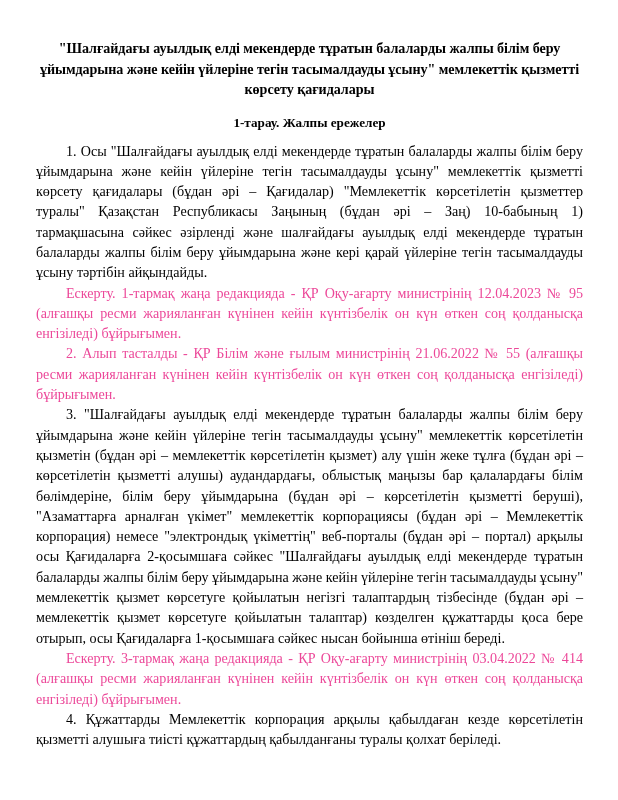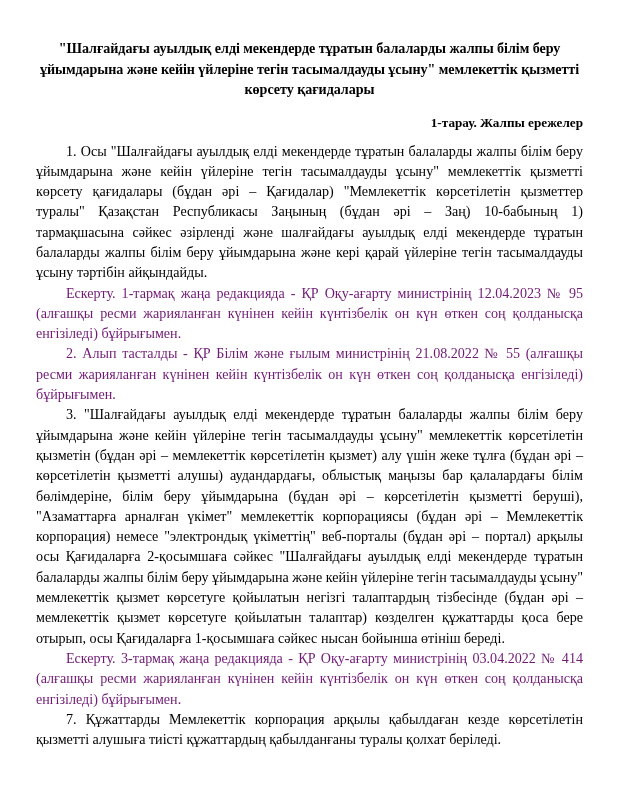--- a/index.html
+++ b/index.html
@@ -30,55 +30,55 @@
     line-height: 20.5px;
     text-align: center;
     margin: 0 0 6px 0;
     letter-spacing: -0.05px;
   }
   .chapter-heading {
     font-family: "Liberation Serif", "DejaVu Serif", serif;
     font-weight: bold;
     font-size: 13.2px;
     line-height: 20px;
-    text-align: right;
+    text-align: center;
     margin: 13px 0 8px 0;
   }
   .para {
     font-family: "Liberation Serif", "DejaVu Serif", serif;
     font-size: 14.1px;
     line-height: 20.3px;
     text-align: justify;
     text-justify: inter-word;
     text-indent: 30px;
     margin: 0 0 0 0;
     hyphens: none;
   }
   .para.note {
-    color: #701a75;
+    color: #ec4899;
   }
   .para + .para {
     margin-top: 0px;
   }
 </style>
 </head>
 <body>
 
 <div class="page">
 
   <h1 class="doc-title">"Шалғайдағы ауылдық елді мекендерде тұратын балаларды жалпы білім беру ұйымдарына және кейін үйлеріне тегін тасымалдауды ұсыну" мемлекеттік қызметті көрсету қағидалары</h1>
 
   <h2 class="chapter-heading">1-тарау. Жалпы ережелер</h2>
 
   <p class="para">1. Осы "Шалғайдағы ауылдық елді мекендерде тұратын балаларды жалпы білім беру ұйымдарына және кейін үйлеріне тегін тасымалдауды ұсыну" мемлекеттік қызметті көрсету қағидалары (бұдан әрі – Қағидалар) "Мемлекеттік көрсетілетін қызметтер туралы" Қазақстан Республикасы Заңының (бұдан әрі – Заң) 10-бабының 1) тармақшасына сәйкес әзірленді және шалғайдағы ауылдық елді мекендерде тұратын балаларды жалпы білім беру ұйымдарына және кері қарай үйлеріне тегін тасымалдауды ұсыну тәртібін айқындайды.</p>
 
   <p class="para note">Ескерту. 1-тармақ жаңа редакцияда - ҚР Оқу-ағарту министрінің 12.04.2023 № 95 (алғашқы ресми жарияланған күнінен кейін күнтізбелік он күн өткен соң қолданысқа енгізіледі) бұйрығымен.</p>
 
-  <p class="para note">2. Алып тасталды - ҚР Білім және ғылым министрінің 21.08.2022 № 55 (алғашқы ресми жарияланған күнінен кейін күнтізбелік он күн өткен соң қолданысқа енгізіледі) бұйрығымен.</p>
+  <p class="para note">2. Алып тасталды - ҚР Білім және ғылым министрінің 21.06.2022 № 55 (алғашқы ресми жарияланған күнінен кейін күнтізбелік он күн өткен соң қолданысқа енгізіледі) бұйрығымен.</p>
 
 
   <p class="para">3. "Шалғайдағы ауылдық елді мекендерде тұратын балаларды жалпы білім беру ұйымдарына және кейін үйлеріне тегін тасымалдауды ұсыну" мемлекеттік көрсетілетін қызметін (бұдан әрі – мемлекеттік көрсетілетін қызмет) алу үшін жеке тұлға (бұдан әрі – көрсетілетін қызметті алушы) аудандардағы, облыстық маңызы бар қалалардағы білім бөлімдеріне, білім беру ұйымдарына (бұдан әрі – көрсетілетін қызметті беруші), "Азаматтарға арналған үкімет" мемлекеттік корпорациясы (бұдан әрі – Мемлекеттік корпорация) немесе "электрондық үкіметтің" веб-порталы (бұдан әрі – портал) арқылы осы Қағидаларға 2-қосымшаға сәйкес "Шалғайдағы ауылдық елді мекендерде тұратын балаларды жалпы білім беру ұйымдарына және кейін үйлеріне тегін тасымалдауды ұсыну" мемлекеттік қызмет көрсетуге қойылатын негізгі талаптардың тізбесінде (бұдан әрі – мемлекеттік қызмет көрсетуге қойылатын талаптар) көзделген құжаттарды қоса бере отырып, осы Қағидаларға 1-қосымшаға сәйкес нысан бойынша өтініш береді.</p>
 
   <p class="para note">Ескерту. 3-тармақ жаңа редакцияда - ҚР Оқу-ағарту министрінің 03.04.2022 № 414 (алғашқы ресми жарияланған күнінен кейін күнтізбелік он күн өткен соң қолданысқа енгізіледі) бұйрығымен.</p>
 
-  <p class="para">7. Құжаттарды Мемлекеттік корпорация арқылы қабылдаған кезде көрсетілетін қызметті алушыға тиісті құжаттардың қабылданғаны туралы қолхат беріледі.</p>
+  <p class="para">4. Құжаттарды Мемлекеттік корпорация арқылы қабылдаған кезде көрсетілетін қызметті алушыға тиісті құжаттардың қабылданғаны туралы қолхат беріледі.</p>
 
 </div>
 
 </body></html>

